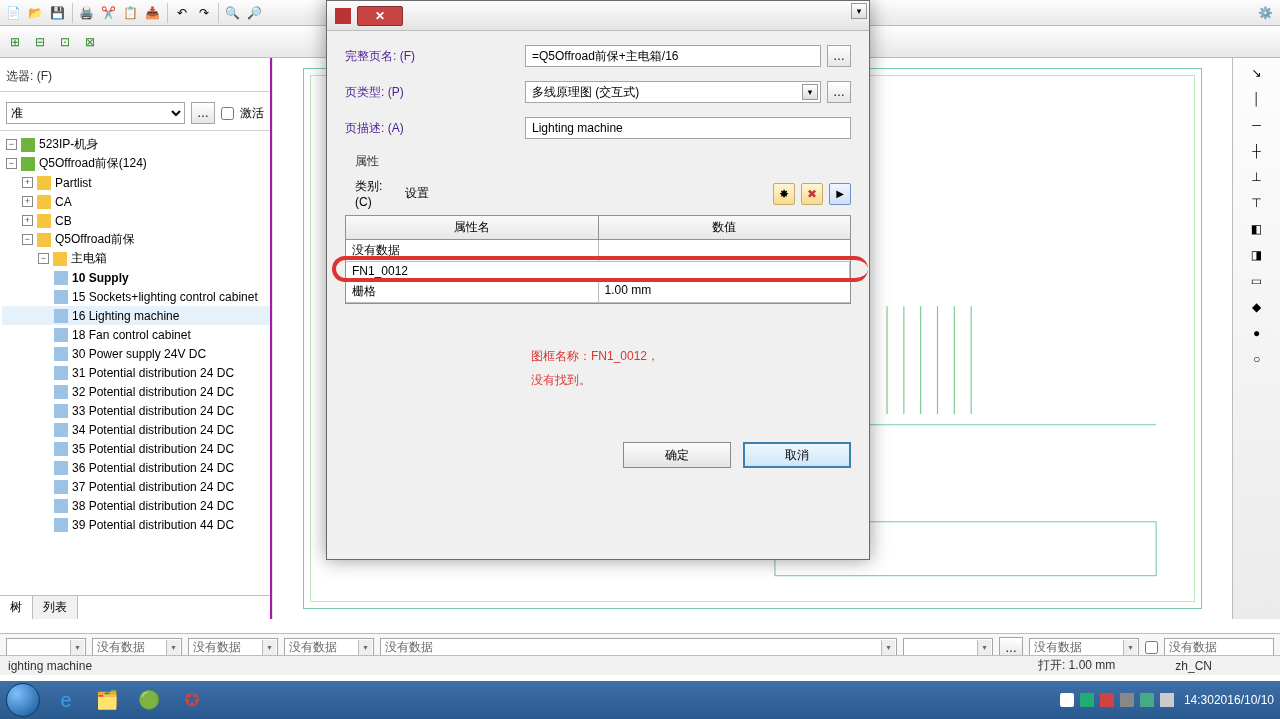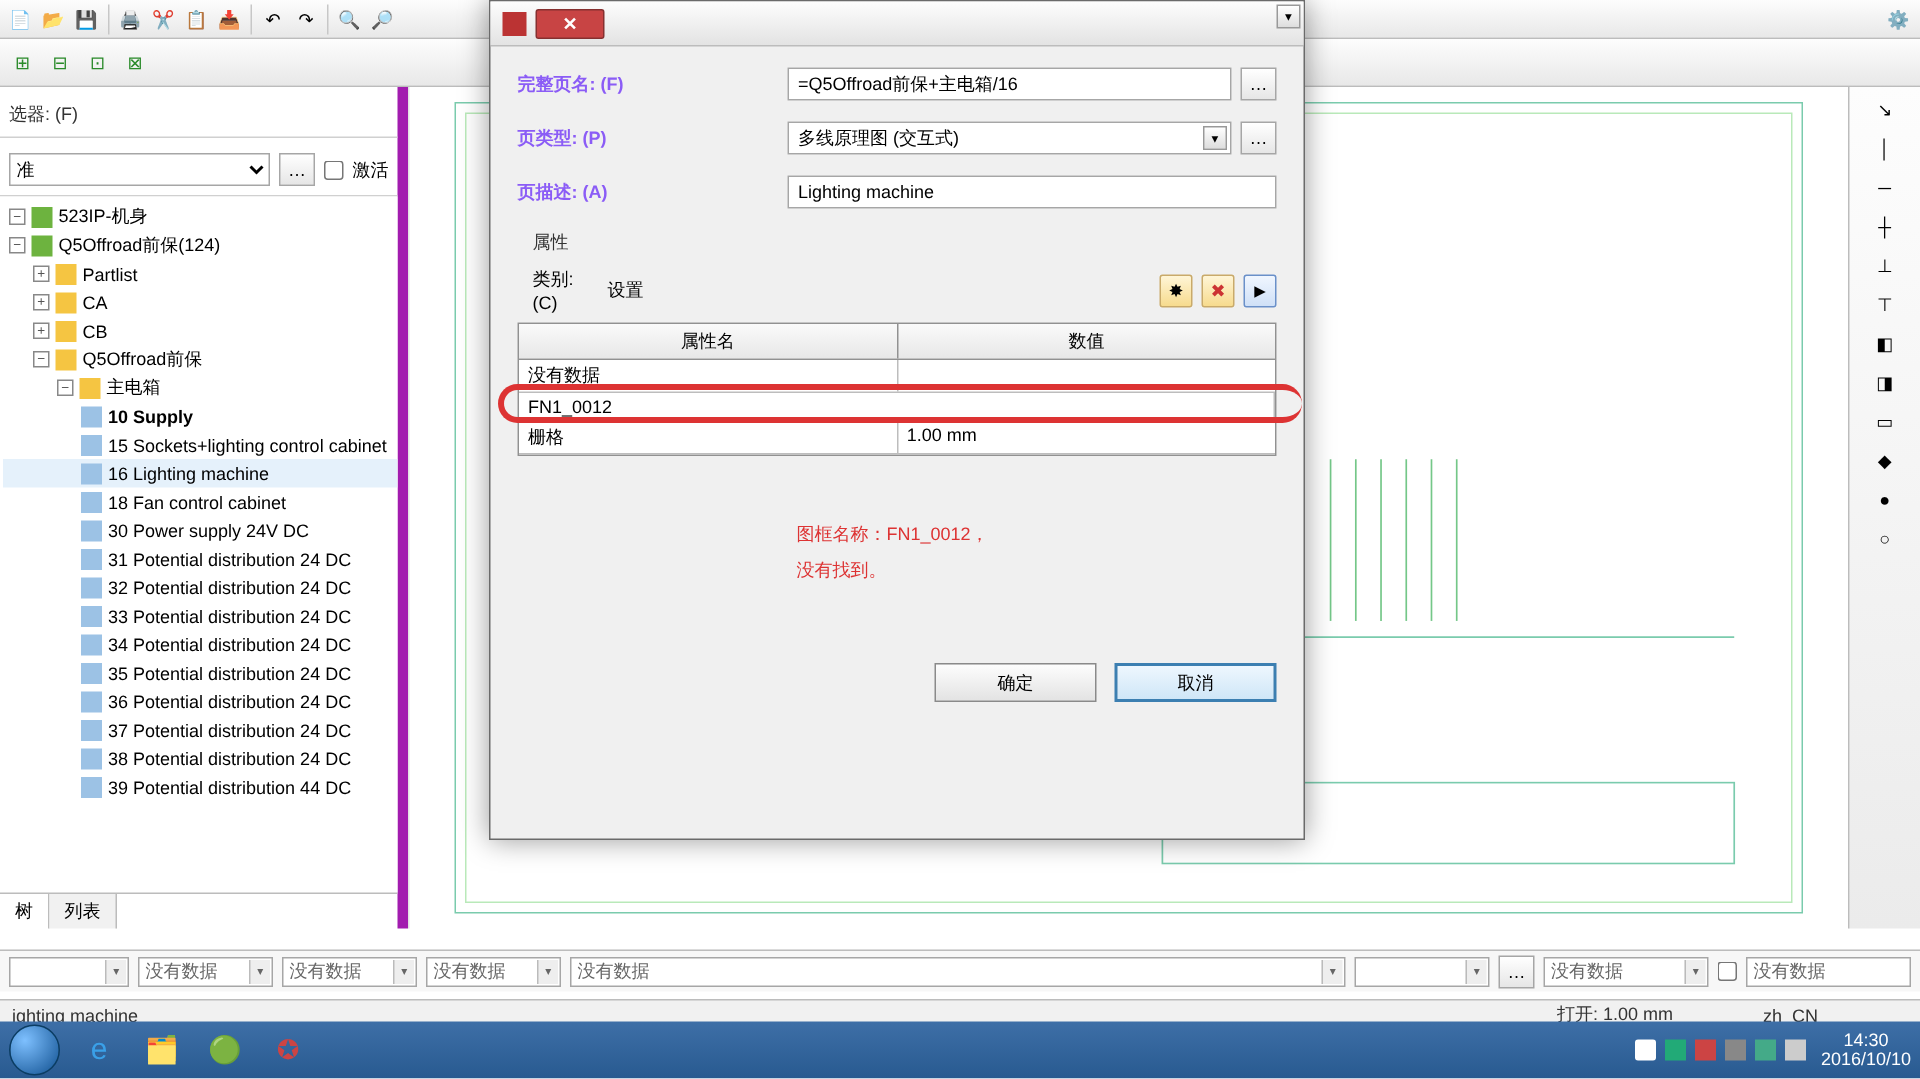--- a/index.html
+++ b/index.html
@@ -9,21 +9,21 @@
 .main-toolbar { height: 26px; background: linear-gradient(#fdfdfd,#e8e8e8); border-bottom: 1px solid #bcbcbc; display: flex; align-items: center; padding: 0 4px; gap: 2px; }
 .main-toolbar .tb-btn { width: 20px; height: 20px; display: flex; align-items: center; justify-content: center; border-radius: 2px; cursor: pointer; }
 .main-toolbar .sep { width: 1px; height: 20px; background: #c7c7c7; margin: 0 2px; }
 .toolbar2 { height: 32px; background: linear-gradient(#fdfdfd,#e8e8e8); border-bottom: 1px solid #bcbcbc; display: flex; align-items: center; padding-left: 4px; gap:3px; }
 .toolbar2 .tb-btn { width:22px;height:22px;display:flex;align-items:center;justify-content:center;border-radius:2px;cursor:pointer;}
 
 
 .content { position: absolute; top: 58px; left:0; right:0; bottom: 100px; display:flex; }
 
 
-.left-panel { width: 272px; display:flex; flex-direction:column; border-right:7px solid #a21caf; }
+.left-panel { width: 272px; display:flex; flex-direction:column; border-right:2px solid #a21caf; }
 .filter-row { display:flex; align-items:center; gap:6px; padding:10px 6px 6px 6px; border-bottom:1px solid #d0d0d0; }
 .filter-row label { color:#333; }
 .filter-select { flex:1; height:22px; border:1px solid #a6a6a6; background:#fff; }
 .small-btn { width:24px;height:22px;border:1px solid #a6a6a6;background:linear-gradient(#fff,#e6e6e6);display:flex;align-items:center;justify-content:center;cursor:pointer; }
 .chk { width:13px;height:13px; }
 .tree { flex:1; overflow:auto; background:#fff; padding:4px 0 4px 2px; }
 .tree-node { display:flex; align-items:center; gap:4px; height:19px; padding-left:4px; white-space:nowrap; cursor:default;}
 .tree-node.sel { background:#e5f1fb; }
 .tree-node.bold { font-weight:bold; }
 .indent1{padding-left:20px;} .indent2{padding-left:36px;} .indent3{padding-left:52px;}
@@ -47,21 +47,21 @@
 .right-palette .pb{width:22px;height:22px;display:flex;align-items:center;justify-content:center;border-radius:2px;cursor:pointer;}
 
 
 .modal{position:absolute;left:326px;top:0;width:544px;height:560px;background:#f0f0f0;border:1px solid #6a6a6a;box-shadow:0 0 18px rgba(0,0,0,.4);z-index:50;}
 .titlebar{height:30px;background:linear-gradient(#fdfdfd,#e3e3e3);display:flex;align-items:center;padding:0 4px 0 8px;border-bottom:1px solid #bcbcbc;}
 .titlebar .ticn{width:16px;height:16px;background:#b33;margin-right:6px;}
 .titlebar .ttl{flex:1;color:#333;}
 .tb-close{width:46px;height:20px;background:#c84444;color:#fff;display:flex;align-items:center;justify-content:center;font-weight:bold;border:1px solid #863030;border-radius:2px;cursor:pointer;}
 .dlg-body{padding:14px 18px 10px 18px;}
 .form-row{display:flex;align-items:center;margin-bottom:14px;}
-.form-row .lbl{width:180px;color:#8b5cf6;font-weight:bold;}
+.form-row .lbl{width:180px;color:#4c1d95;}
 .form-row .fld{flex:1;height:22px;border:1px solid #a6a6a6;background:#fff;padding:2px 6px;display:flex;align-items:center;}
 .form-row .combo{flex:1;height:22px;border:1px solid #a6a6a6;background:#fff;display:flex;align-items:center;padding-left:6px;position:relative;}
 .combo .dd{position:absolute;right:2px;top:2px;width:16px;height:16px;background:linear-gradient(#fff,#ddd);border:1px solid #999;display:flex;align-items:center;justify-content:center;font-size:9px;cursor:pointer;}
 .section-lbl{margin:6px 0 8px 10px;color:#333;}
 .prop-bar{display:flex;align-items:center;gap:6px;margin-bottom:6px;}
 .prop-bar .lbl{width:44px;margin-left:10px;}
 .icon-btn{width:22px;height:22px;border:1px solid #c9aa6a;background:linear-gradient(#fff5d6,#f7db8e);display:flex;align-items:center;justify-content:center;cursor:pointer;border-radius:2px;font-size:12px;}
 .play-btn{width:22px;height:22px;border:1px solid #6a90c9;background:linear-gradient(#f0f6ff,#cfe0f7);display:flex;align-items:center;justify-content:center;border-radius:2px;cursor:pointer;font-size:10px;}
 .prop-table{border:1px solid #919191;background:#fff;}
 .prop-head{display:flex;background:linear-gradient(#fafafa,#e7e7e7);border-bottom:1px solid #919191;}
@@ -75,30 +75,30 @@
 
 .annot{color:#d33;font-size:14px;margin:40px 0 40px 186px;line-height:24px;}
 .dlg-buttons{display:flex;justify-content:flex-end;gap:12px;padding:0 18px 14px 0;}
 .btn{width:108px;height:26px;border:1px solid #8a8a8a;background:linear-gradient(#fdfdfd,#e3e3e3);display:flex;align-items:center;justify-content:center;cursor:pointer;}
 .btn.focus{border:2px solid #3c7fb1;background:linear-gradient(#eef7fe,#cfe6f7);}
 
 .status-row{position:absolute;left:0;right:0;bottom:58px;height:28px;border-top:1px solid #bcbcbc;display:flex;align-items:center;background:#f7f7f7;padding:0 6px;gap:6px;}
 .status-row .sc{height:20px;border:1px solid #a6a6a6;background:#fff;display:flex;align-items:center;padding:0 16px 0 4px;position:relative;color:#666;}
 .status-row .sc .dd{position:absolute;right:1px;top:1px;width:14px;height:16px;background:#eee;border-left:1px solid #bbb;display:flex;align-items:center;justify-content:center;font-size:8px;cursor:pointer;}
 
-.status-bar{position:absolute;left:0;right:0;bottom:33px;height:20px;border-top:1px solid #bcbcbc;background:#f1f1f1;display:flex;align-items:center;padding:0 8px;font-size:12px;color:#333;}
+.status-bar{position:absolute;left:0;right:0;bottom:44px;height:20px;border-top:1px solid #bcbcbc;background:#f1f1f1;display:flex;align-items:center;padding:0 8px;font-size:12px;color:#333;}
 .status-bar .spacer{flex:1;}
 
 .taskbar{position:absolute;left:0;right:0;bottom:0;height:38px;background:linear-gradient(#3e6fa7,#285a90);display:flex;align-items:center;padding:0 6px;}
 .taskbar .tb-item{width:40px;height:30px;margin-right:2px;display:flex;align-items:center;justify-content:center;border-radius:2px;cursor:pointer;}
 .orb{width:34px;height:34px;border-radius:50%;background:radial-gradient(circle at 30% 30%,#7ec0ff,#105090);border:1px solid #0b3d63;margin-right:6px;}
 .tray{margin-left:auto;display:flex;align-items:center;gap:10px;color:#fff;font-size:11px;}
 .tray .ticons{display:flex;gap:6px;}
 .tray .ticons span{width:14px;height:14px;display:inline-block;}
-.clock{display:flex;flex-direction:column;align-items:center;line-height:13px;}
+.clock{display:flex;flex-direction:row;align-items:flex-start;line-height:13px;}
 </style>
 </head>
 <body>
 
 <div class="main-toolbar">
   <div class="tb-btn">📄</div>
   <div class="tb-btn">📂</div>
   <div class="tb-btn">💾</div>
   <div class="sep"></div>
   <div class="tb-btn">🖨️</div>

